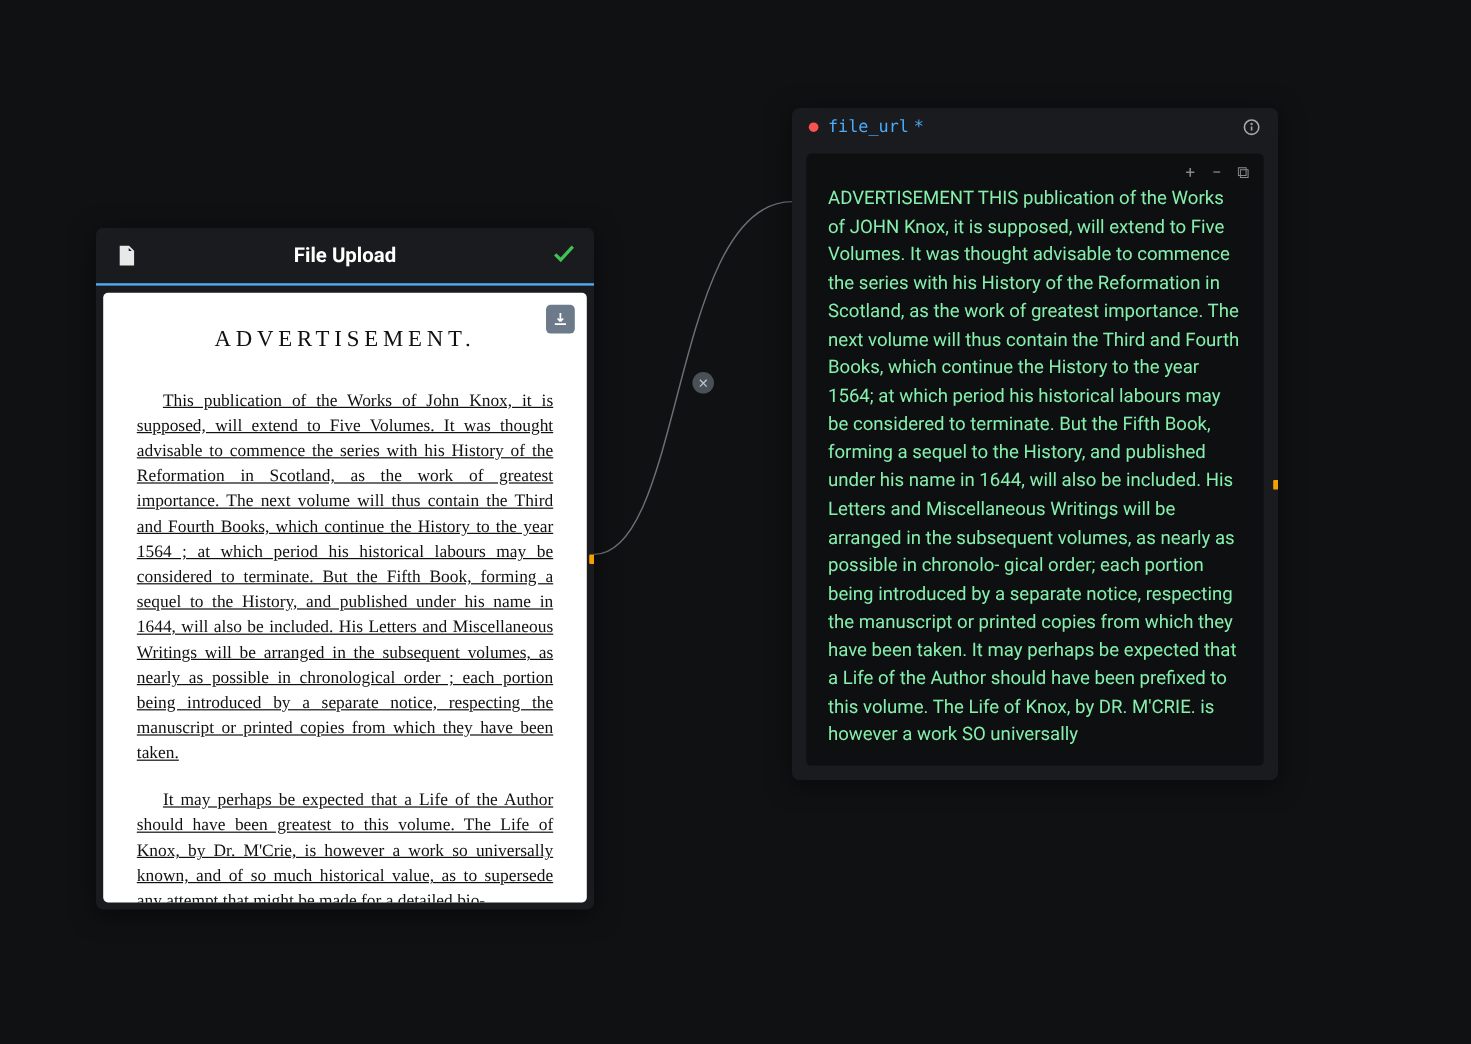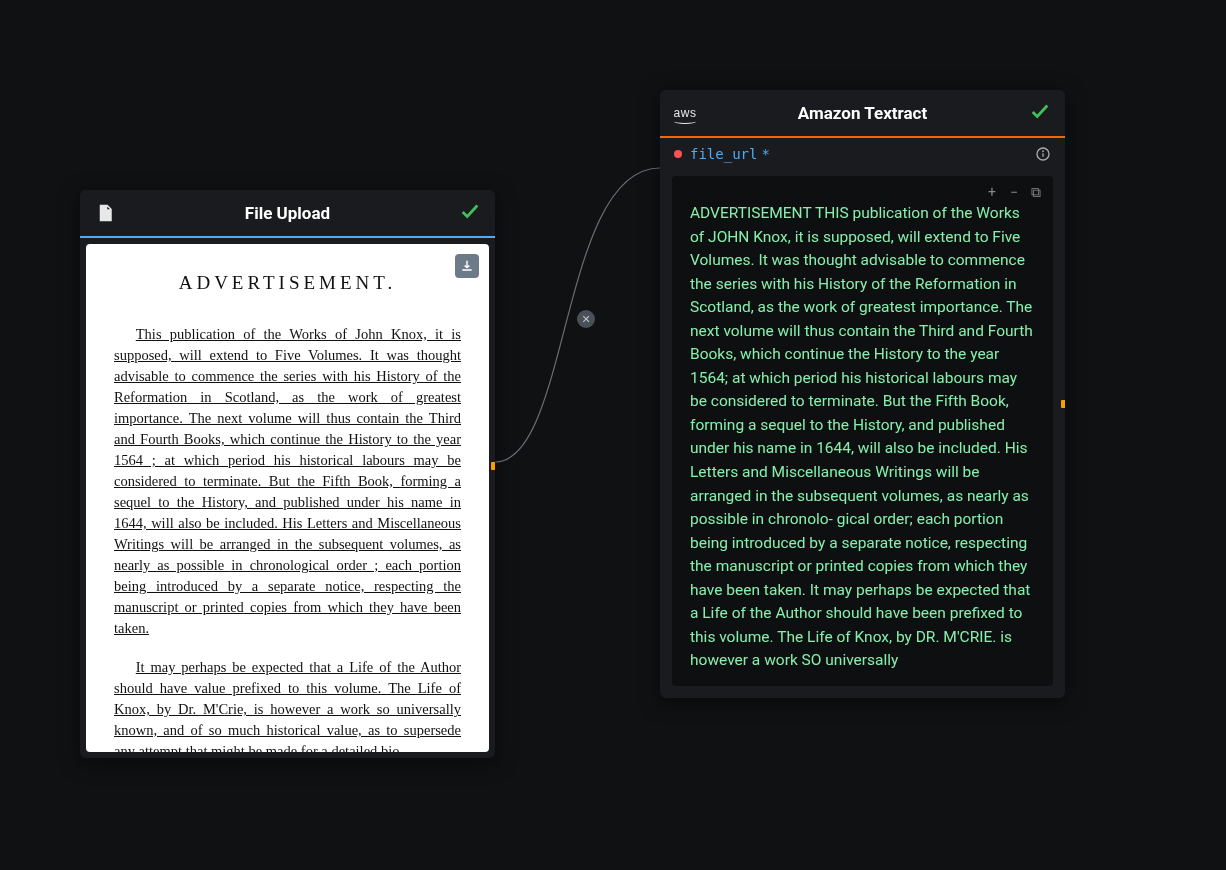--- a/index.html
+++ b/index.html
@@ -238,37 +238,26 @@
       </span>
     </div>
     <div class="preview">
       <div class="download-badge">
         <svg viewBox="0 0 24 24" width="14" height="14" fill="none" stroke="currentColor" stroke-width="2.5">
             <path d="M12 3v12m0 0l-4-4m4 4l4-4M4 19h16"></path>
           </svg>
       </div>
       <div class="doc-title">ADVERTISEMENT.</div>
       <p class="doc-para">This publication of the Works of John Knox, it is supposed, will extend to Five Volumes.  It was thought advisable to commence the series with his History of the Reformation in Scotland, as the work of greatest importance.  The next volume will thus contain the Third and Fourth Books, which continue the History to the year 1564 ; at which period his historical labours may be considered to terminate.  But the Fifth Book, forming a sequel to the History, and published under his name in 1644, will also be included.  His Letters and Miscellaneous Writings will be arranged in the subsequent volumes, as nearly as possible in chronological order ; each portion being introduced by a separate notice, respecting the manuscript or printed copies from which they have been taken.</p>
-      <p class="doc-para">It may perhaps be expected that a Life of the Author should have value prefixed to this volume.  The Life of Knox, by Dr. M'Crie, is however a work so universally known, and of so much historical value, as to supersede any attempt that might be made for a detailed bio-</p>
+      <p class="doc-para">It may perhaps be expected that a Life of the Author should have been greatest to this volume.  The Life of Knox, by Dr. M'Crie, is however a work so universally known, and of so much historical value, as to supersede any attempt that might be made for a detailed bio-</p>
     </div>
   </div>
 
   <div class="node node-textract">
     <div class="port port-out"></div>
-    <div class="node-header">
-      <span class="node-header-icon">
-        <span class="aws-logo">aws</span>
-      </span>
-      <div class="node-title">Amazon Textract</div>
-      <span>
-        <svg class="check-icon" viewBox="0 0 24 24" fill="none" stroke="currentColor">
-            <polyline points="4 13 9 18 20 6"></polyline>
-          </svg>
-      </span>
-    </div>
     <div class="param-row">
       <span class="param-dot"></span>
       <span class="param-label">file_url</span>
       <span class="param-required">*</span>
       <span class="info-icon">
         <svg viewBox="0 0 24 24" width="16" height="16" fill="none" stroke="currentColor" stroke-width="2">
             <circle cx="12" cy="12" r="9"></circle>
             <line x1="12" y1="11" x2="12" y2="16"></line>
             <circle cx="12" cy="8" r="0.5" fill="currentColor"></circle>
           </svg>

